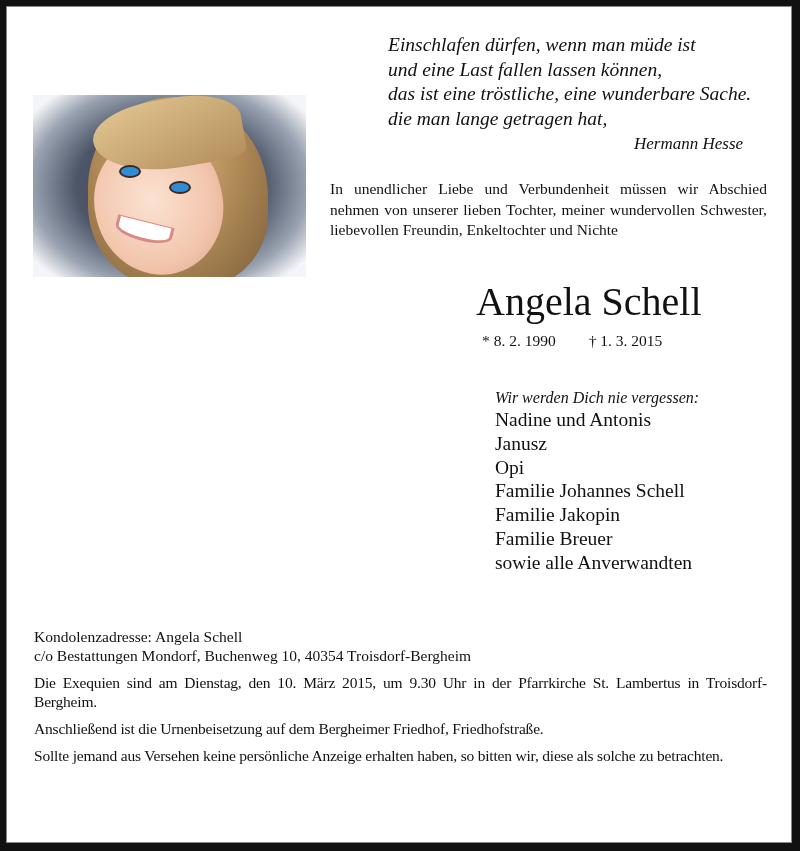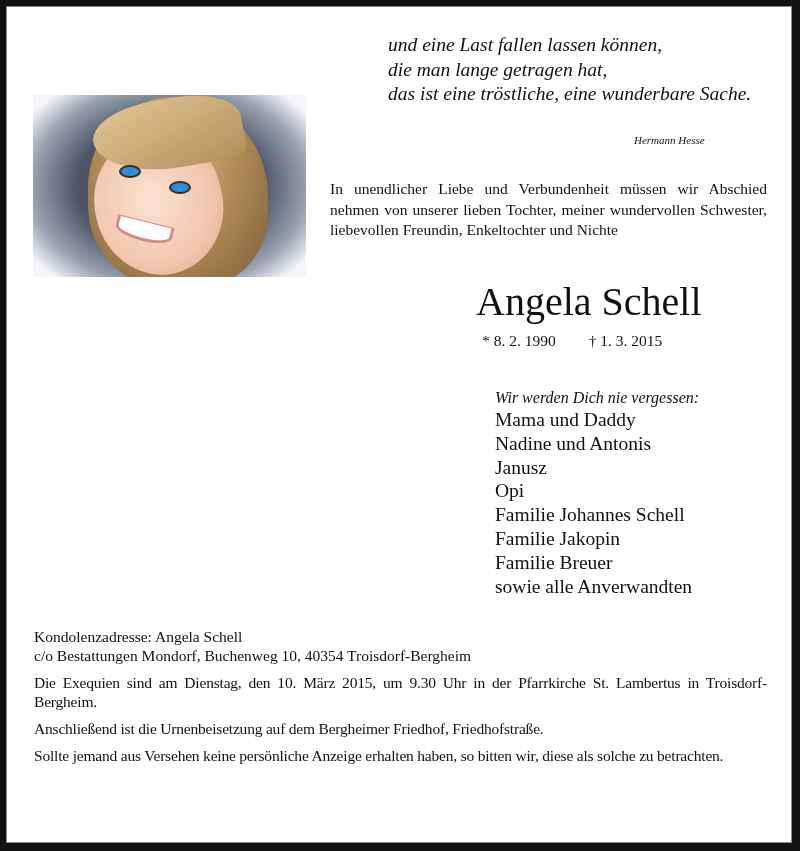--- a/index.html
+++ b/index.html
@@ -2,21 +2,21 @@
 <html><head>
   <meta charset="utf-8">
   <style>
     html, body { margin: 0; padding: 0; background: #fff; }
     body { width: 800px; height: 851px; position: relative; overflow: hidden;
       font-family: "Liberation Serif", "DejaVu Serif", serif; color: #111; }
     .frame { position: absolute; left: 0; top: 0; width: 800px; height: 851px; box-sizing: border-box;
       border-top: 6px solid #111; border-left: 6px solid #111; border-right: 8px solid #111; border-bottom: 8px solid #111; }
     .frame-inner { position: absolute; left: 0; top: 0; right: 0; bottom: 0; border: 1px solid #888; }
     .poem { position: absolute; left: 388px; top: 33px; font-style: italic; font-size: 19.5px; line-height: 24.5px; white-space: nowrap; }
-    .poem-author { position: absolute; left: 634px; top: 134px; font-style: italic; font-size: 11px; }
+    .poem-author { position: absolute; left: 634px; top: 134px; font-style: italic; font-size: 17px; }
     .photo { position: absolute; left: 33px; top: 95px; width: 273px; height: 182px; overflow: hidden;
       background: radial-gradient(ellipse 62% 68% at 50% 50%, #3b4556 0%, #4c5668 55%, #9aa3b1 82%, #f4f5f8 100%); }
     .photo .hair { position: absolute; left: 55px; top: 2px; width: 180px; height: 190px; border-radius: 50% 55% 40% 45%;
       background: radial-gradient(ellipse at 45% 30%, #d8b882 0%, #b08a56 50%, #7a5d3a 100%); }
     .photo .face { position: absolute; left: 62px; top: 40px; width: 128px; height: 140px; border-radius: 48% 45% 50% 50%;
       background: radial-gradient(ellipse at 45% 45%, #fbe2d2 0%, #f2c6ad 60%, #dda287 100%); transform: rotate(-14deg); }
     .photo .eye { position: absolute; width: 18px; height: 9px; border-radius: 50%; background: #2e8cd8; box-shadow: 0 0 0 2px #3a2a22; }
     .photo .eye.l { left: 88px; top: 72px; } .photo .eye.r { left: 138px; top: 88px; }
     .photo .mouth { position: absolute; left: 82px; top: 126px; width: 52px; height: 16px; border-radius: 0 0 50% 50%;
       background: #fff; border: 3px solid #d88a86; border-top-width: 1px; transform: rotate(14deg); }
@@ -34,23 +34,24 @@
     .footer .addr { margin-bottom: 6px; }
   </style>
 </head>
 <body>
 
 <div class="frame">
     <div class="frame-inner"></div>
   </div>
 
 <div class="poem">
+  <div>Einschlafen dürfen, wenn man müde ist</div>
   <div>und eine Last fallen lassen können,</div>
+  <div>das ist eine tröstliche, eine wunderbare Sache.</div>
   <div>die man lange getragen hat,</div>
-  <div>das ist eine tröstliche, eine wunderbare Sache.</div>
 </div>
 <div class="poem-author">Hermann Hesse</div>
 
 <div class="photo">
   <div class="hair"></div>
   <div class="face"></div>
   <div class="fringe"></div>
   <div class="eye l"></div>
   <div class="eye r"></div>
   <div class="mouth"></div>
@@ -58,21 +59,20 @@
 
 <div class="intro">In unendlicher Liebe und Verbundenheit müssen wir Abschied nehmen von unserer lieben Tochter, meiner wundervollen Schwester, liebevollen Freundin, Enkeltochter und Nichte</div>
 
 <div class="name">Angela Schell</div>
 <div class="dates">
   <span>* 8. 2. 1990</span><span class="died">† 1. 3. 2015</span>
 </div>
 
 <div class="mourners">
   <div class="lead">Wir werden Dich nie vergessen:</div>
-  <div class="item">Mama und Daddy</div>
   <div class="item">Nadine und Antonis</div>
   <div class="item">Janusz</div>
   <div class="item">Opi</div>
   <div class="item">Familie Johannes Schell</div>
   <div class="item">Familie Jakopin</div>
   <div class="item">Familie Breuer</div>
   <div class="item">sowie alle Anverwandten</div>
 </div>
 
 <div class="footer">

